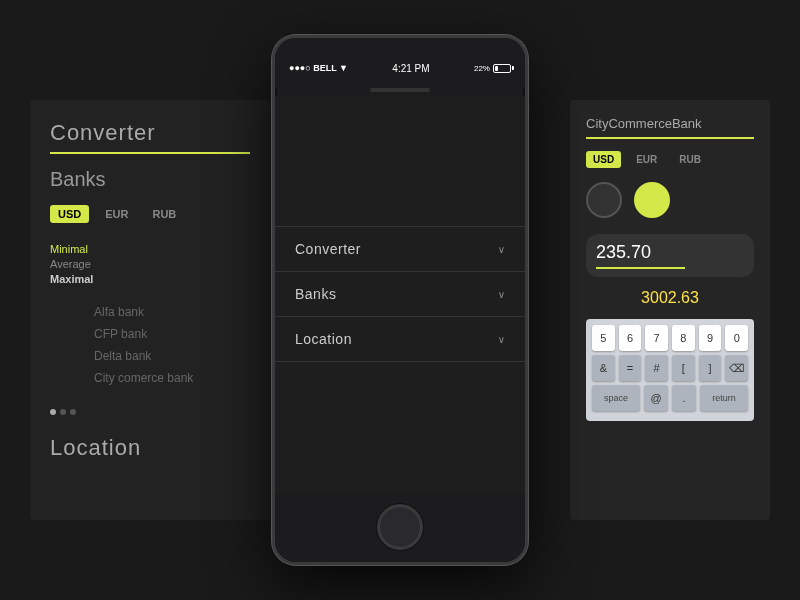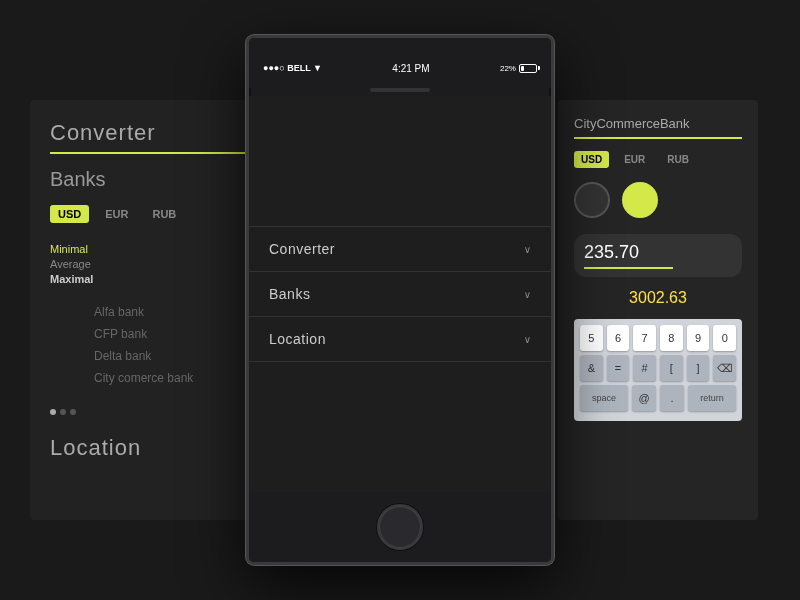--- a/index.html
+++ b/index.html
@@ -95,21 +95,21 @@
     .bg-left-location {
       color: #aaa;
       font-size: 22px;
       font-weight: 300;
       letter-spacing: 1px;
     }
 
     
     .bg-right {
       position: absolute;
-      right: 42px;
+      right: 30px;
       top: 100px;
       width: 200px;
       height: 420px;
       background: #252525;
       border-radius: 4px;
       padding: 16px;
       z-index: 1;
     }
     .bg-right-title {
       color: #aaa;
@@ -218,24 +218,24 @@
       color: #444;
       text-align: center;
     }
 
     
     .phone-frame {
       position: absolute;
       left: 50%;
       top: 50%;
       transform: translate(-50%, -50%);
-      width: 308px;
+      width: 256px;
       height: 530px;
       background: #1c1c1e;
-      border-radius: 8px;
+      border-radius: 24px;
       border: 3px solid #3a3a3c;
       box-shadow: 
         0 0 0 1px #555,
         0 20px 60px rgba(0,0,0,0.8),
         inset 0 0 0 2px #111;
       z-index: 10;
       display: flex;
       flex-direction: column;
       align-items: center;
       overflow: hidden;

